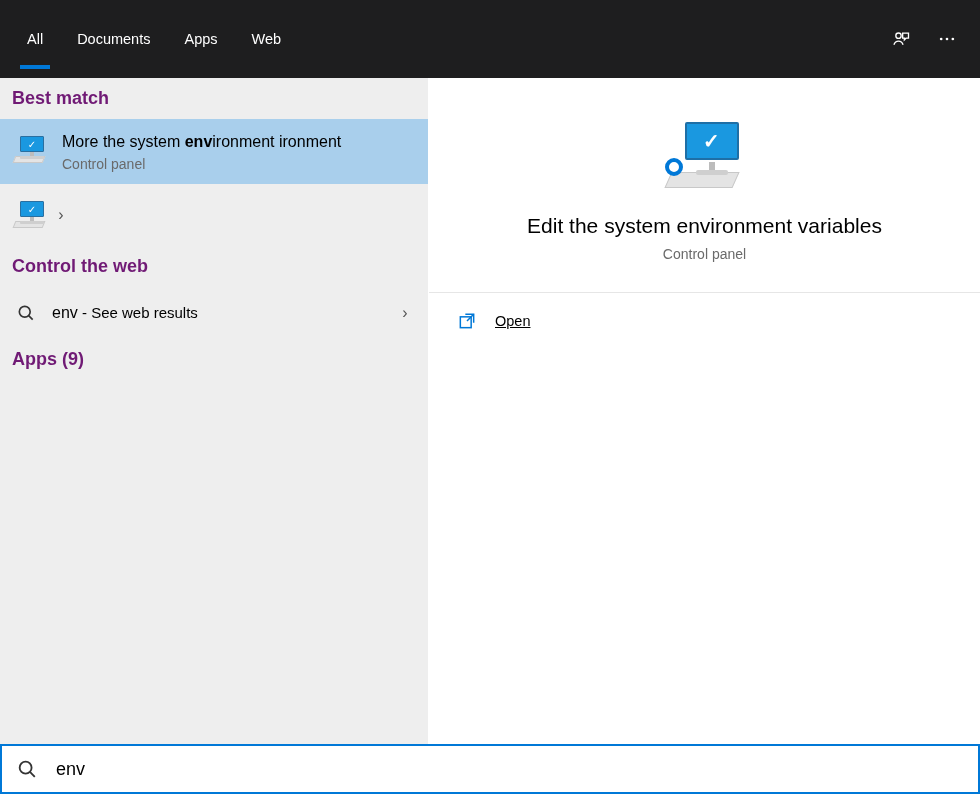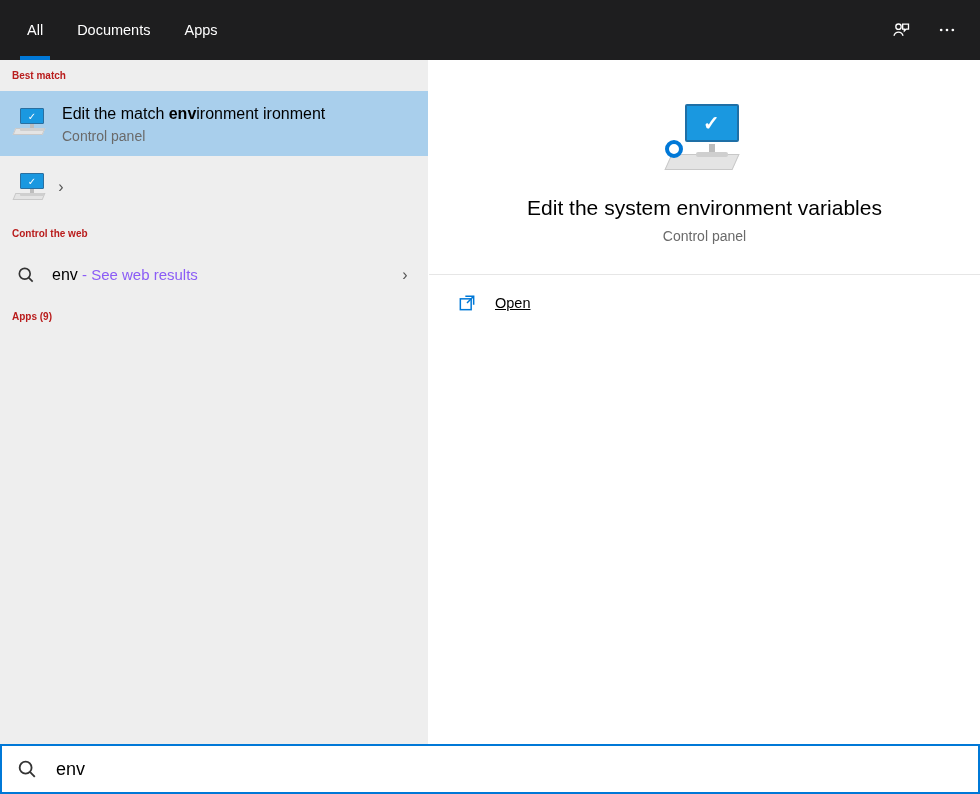--- a/index.html
+++ b/index.html
@@ -2,21 +2,21 @@
 <html><head>
 <meta charset="utf-8">
 <style>
 * { margin: 0; padding: 0; box-sizing: border-box; font-family: "Segoe UI", -apple-system, sans-serif; }
 html, body { width: 980px; height: 794px; overflow: hidden; background: #ffffff; }
 
 .root { width: 980px; height: 794px; display: flex; flex-direction: column; }
 
 
 .tabs-bar {
-  height: 60px;
+  height: 78px;
   background: #1e1e1f;
   display: flex;
   align-items: center;
   padding: 0 10px;
   color: #ffffff;
 }
 .tab {
   padding: 0 17px;
   height: 60px;
   display: flex;
@@ -56,24 +56,24 @@
   flex-direction: column;
   overflow: hidden;
 }
 .right {
   flex: 1;
   background: #ffffff;
   border-left: 1px solid #ffffff;
 }
 
 .section-label {
-  font-size: 10px;
+  font-size: 18px;
   font-weight: 600;
   padding: 10px 20px 10px 12px;
-  color: #b91c1c;
+  color: #701a75;
 }
 
 .result-item {
   display: flex;
   align-items: flex-start;
   padding: 12px 12px 12px 12px;
   cursor: pointer;
 }
 .result-item.selected { background: #a9cfec; }
 .result-item .icon-slot {
@@ -98,21 +98,21 @@
   justify-content: center;
   color: #555;
   font-size: 16px;
   align-self: center;
 }
 
 .result-item.compact { align-items: center; padding: 12px 12px; }
 .result-item.compact .icon-slot { width: 28px; height: 28px; }
 
 .web-row .title { font-size: 16px; color: #000; }
-.web-row .suffix { color: #8b5cf6; font-size: 15px; }
+.web-row .suffix { color: #000000; font-size: 15px; }
 
 
 .preview-head {
   padding: 44px 20px 30px 20px;
   display: flex;
   flex-direction: column;
   align-items: center;
   border-bottom: 1px solid #e6e6e6;
 }
 .preview-icon { width: 88px; height: 72px; margin-bottom: 20px; position: relative; }
@@ -179,20 +179,23 @@
 
   <div class="tabs-bar">
     <div class="tab active">
         <span>All</span>
       </div>
     <div class="tab">
         <span>Documents</span>
       </div>
     <div class="tab">
         <span>Apps</span>
+      </div>
+    <div class="tab">
+        <span>Web</span>
       </div>
     <div class="tabs-spacer"></div>
     <div class="tabs-icon">
       <svg viewBox="0 0 24 24" fill="none" stroke="currentColor" stroke-width="1.6">
         <circle cx="9" cy="8" r="3.2"></circle>
         <path d="M3.5 19c1-3 3.2-4.5 5.5-4.5s4.5 1.5 5.5 4.5"></path>
         <path d="M14 5h7v6h-3l-2 2v-2h-2z"></path>
       </svg>
     </div>
     <div class="tabs-icon">
@@ -212,21 +215,21 @@
       <div class="result-item selected">
         <div class="icon-slot">
           <div class="mon-small">
               <div class="kb"></div>
               <div class="screen"></div>
               <div class="stand"></div>
               <div class="base"></div>
             </div>
         </div>
         <div class="text-slot">
-          <div class="title"><span>Edit the match </span><b class="hl">env</b><span>ironment ironment</span></div>
+          <div class="title"><span>More the system </span><b class="hl">env</b><span>ironment ironment</span></div>
           <div class="sub">Control panel</div>
         </div>
       </div>
 
 
       <div class="result-item">
         <div class="icon-slot">
           <div class="mon-small">
               <div class="kb"></div>
               <div class="screen"></div>

